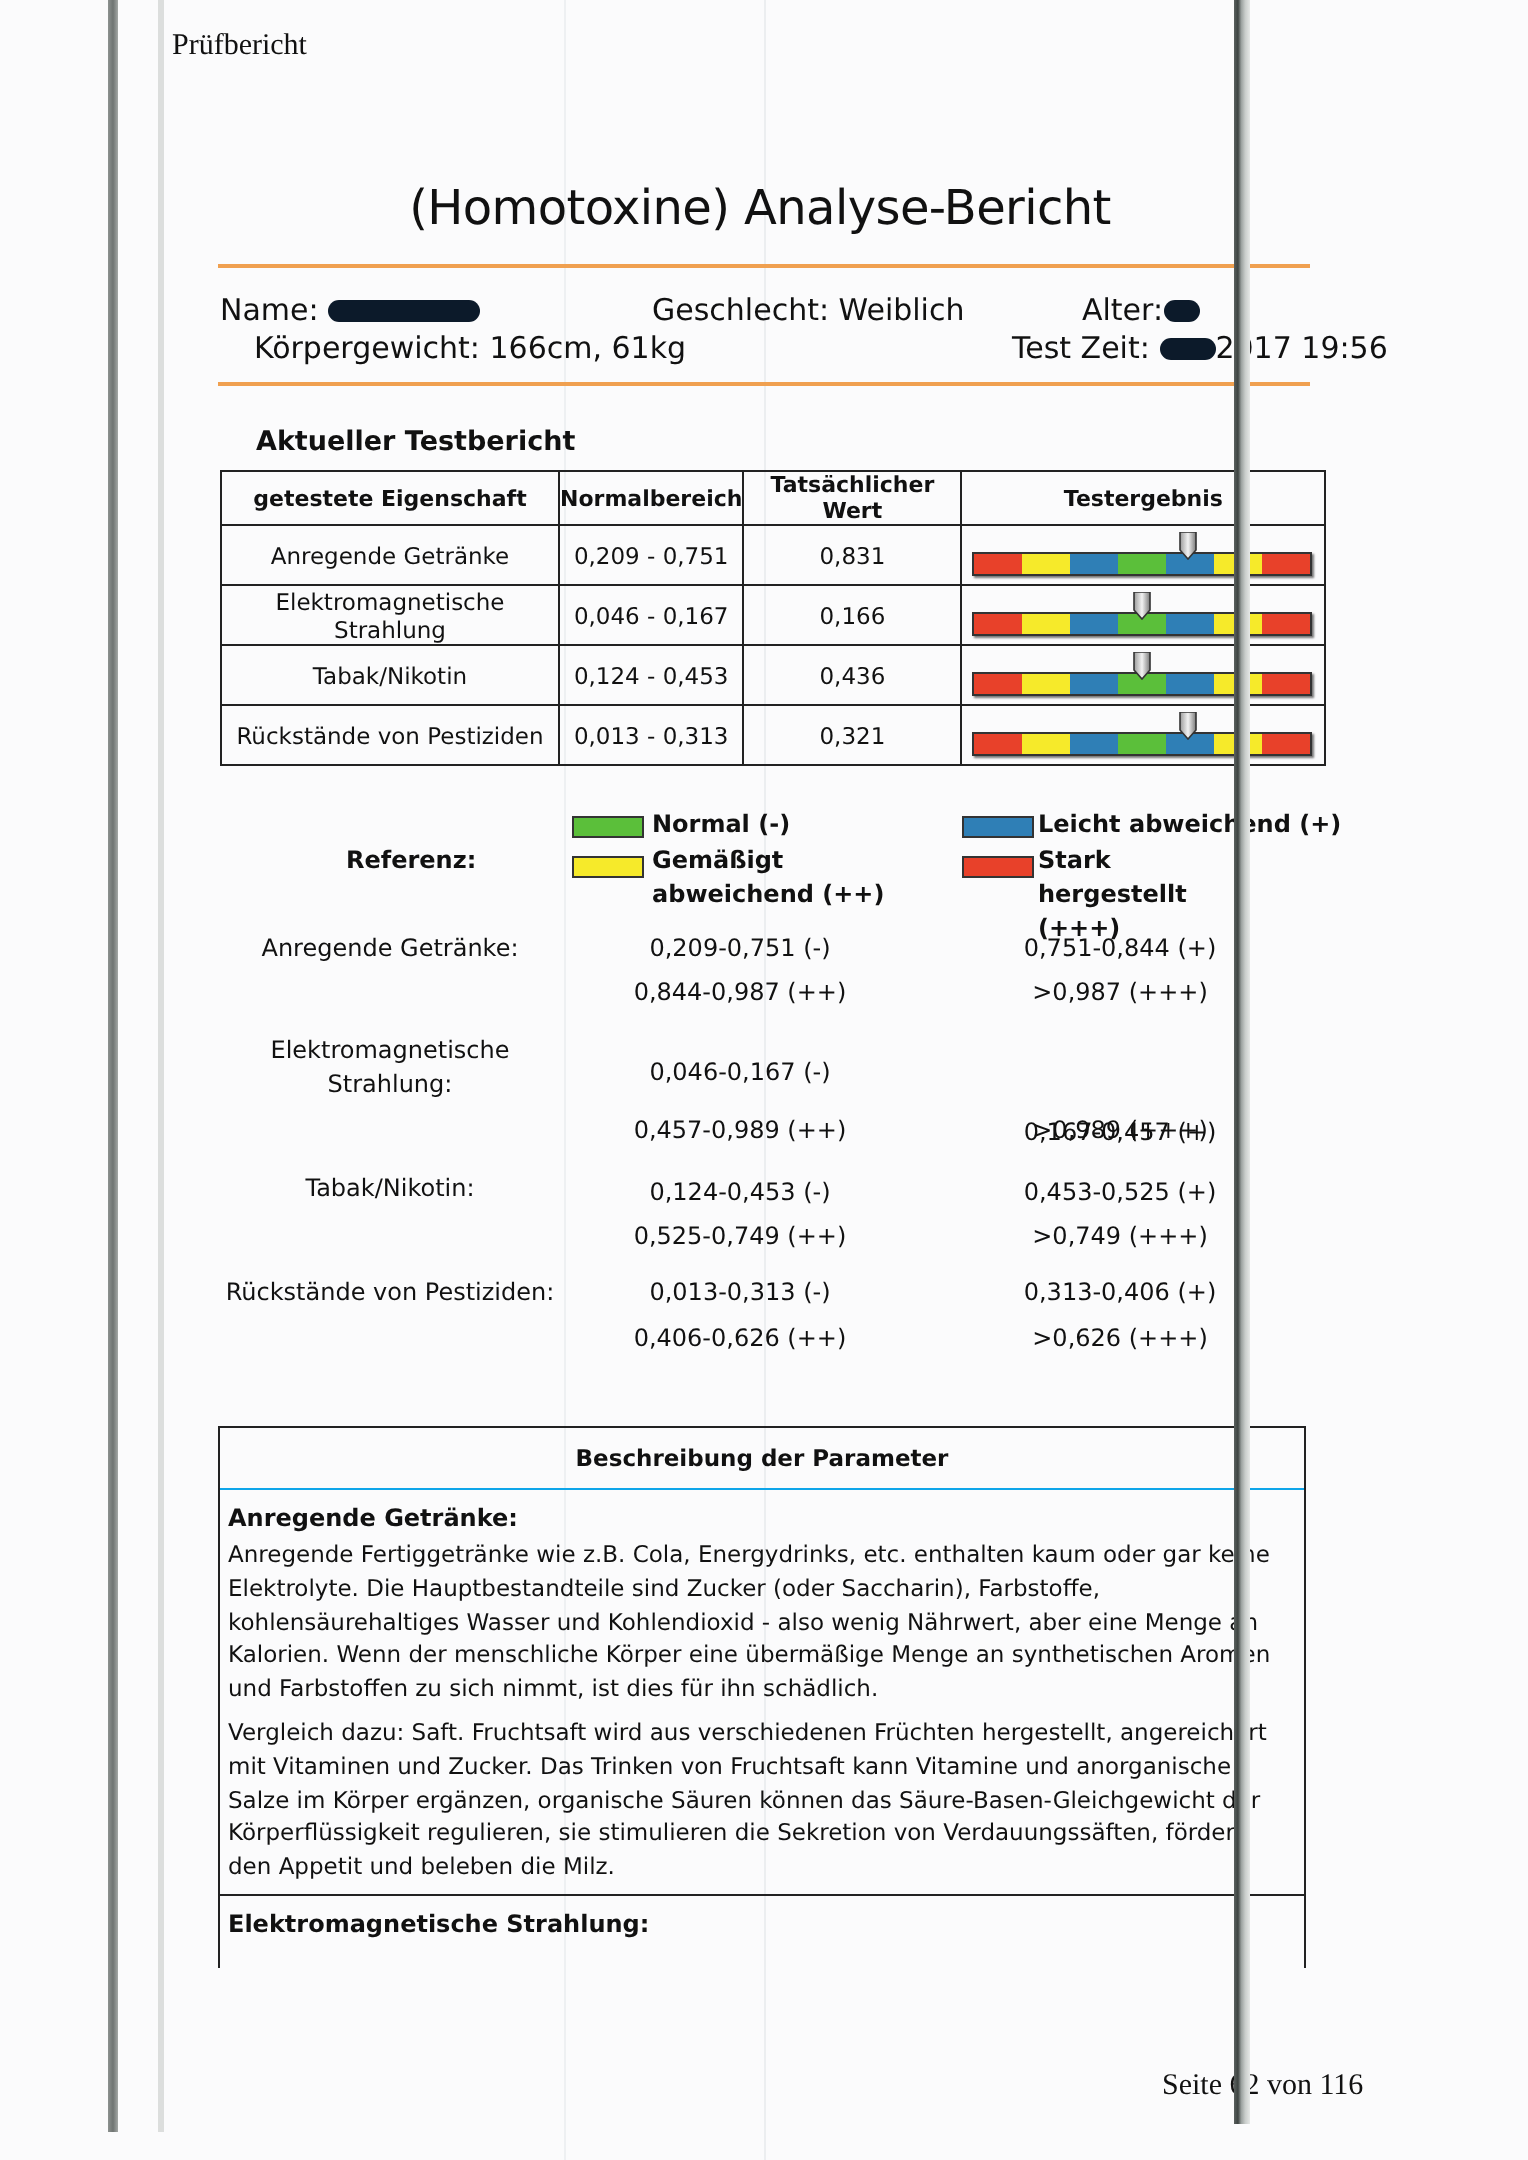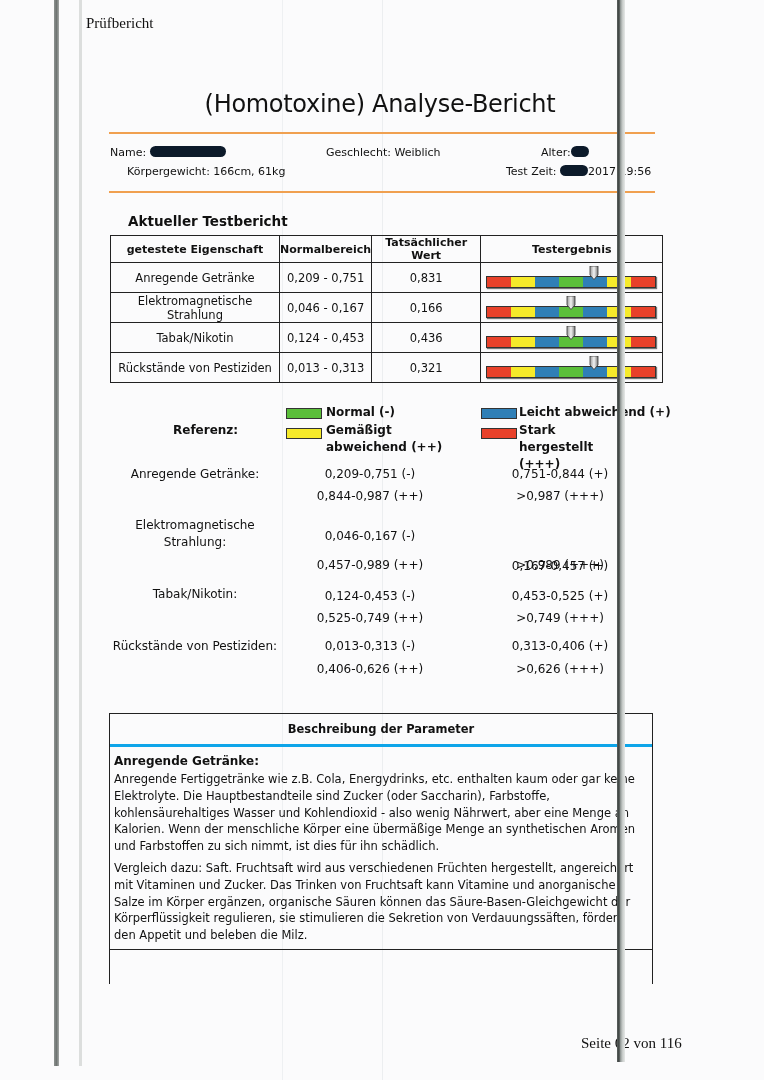--- a/index.html
+++ b/index.html
@@ -11,41 +11,41 @@
   .ln-mid { left:282px; width:1px; height:1080px; background:#eef0f2; }
   .ln-mid2 { left:382px; width:1px; height:1080px; background:#eceef0; }
   .ln-right { left:617px; width:8px; height:1062px; z-index:5;
               background:linear-gradient(90deg,#5a605e 0,#3d4341 25%,#9aa09e 45%,#c9cdcb 70%,#e6e8e7 100%); }
 
   .header-label { position:absolute; left:86px; top:15px; font-family:"Liberation Serif", serif; font-size:15px; }
   .title { position:absolute; left:0; width:764px; top:90px; text-align:center; font-family:"DejaVu Sans", sans-serif; font-size:24px; letter-spacing:-0.3px; }
   .title span { position:relative; left:-2px; }
   .orange { position:absolute; left:109px; width:546px; height:2px; background:#f0a050; }
   .o1 { top:132px; } .o2 { top:191px; }
-  .info { position:absolute; font-size:11px; font-family:"DejaVu Sans", sans-serif; }
+  .info { position:absolute; font-size:15px; font-family:"DejaVu Sans", sans-serif; }
   .redact { display:inline-block; background:#0c1a2a; border-radius:7px; height:11px; vertical-align:-1px; }
 
   .section-title { position:absolute; left:112px; top:213px; font-weight:bold; font-size:13.5px; font-family:"DejaVu Sans", sans-serif;margin-left:16px; }
 
   table.results { position:absolute; left:110px; top:235px; border-collapse:collapse; font-family:"DejaVu Sans", sans-serif; font-size:11.5px;border-radius:11px; }
   table.results td, table.results th { border:1px solid #222; text-align:center; padding:0; height:29px; }
   table.results th { font-weight:bold; font-size:11px; height:25px; }
   .c1 { width:168px; } .c2 { width:84px; } .c3 { width:108px; } .c4 { width:181px; }
 
   .bar { position:relative; width:168px; height:10px; margin:8px auto 0 auto; left:-1px; display:flex; border:1px solid #333; box-shadow:1px 1px 1px #777; }
   .seg { flex:1; height:100%; }
   .marker { position:absolute; top:-11px; width:10px; height:14px; transform:translateX(-5px); }
 
   .ref { position:absolute; font-family:"DejaVu Sans", sans-serif; font-size:12px; }
   .ref-b { font-weight:bold; }
   .swatch { position:absolute; width:34px; height:9px; border:1px solid #333; }
   .center { text-align:center; }
 
   .desc { position:absolute; left:109px; top:713px; width:542px; height:270px; border:1px solid #222; border-bottom:none; font-family:"DejaVu Sans", sans-serif; font-size:11.5px; }
-  .desc-head { height:30px; border-bottom:3px solid #0ea5e9; text-align:center; font-weight:bold; line-height:30px; font-size:11.5px; }
+  .desc-head { height:30px; border-bottom:1px solid #0ea5e9; text-align:center; font-weight:bold; line-height:30px; font-size:11.5px; }
   .desc-sub { font-weight:bold; padding:7px 4px 3px 4px; font-size:12px; }
   .desc p { margin:0 0 5px 0; padding:0 4px; line-height:16.8px; }
   .desc-sep { border-top:1px solid #222; margin-top:4px; }
 
   .footer { position:absolute; left:581px; top:1035px; font-family:"Liberation Serif", serif; font-size:15px; }
 </style>
 </head>
 <body>
 
 <div class="scanline ln-left1"></div>
@@ -224,15 +224,16 @@
 <div class="ref center" style="left:490px; width:140px; top:639px;">0,313-0,406 (+)</div>
 <div class="ref center" style="left:300px; width:140px; top:662px;">0,406-0,626 (++)</div>
 <div class="ref center" style="left:490px; width:140px; top:662px;">&gt;0,626 (+++)</div>
 
 <div class="desc">
   <div class="desc-head">Beschreibung der Parameter</div>
   <div class="desc-sub">Anregende Getränke:</div>
   <p>Anregende Fertiggetränke wie z.B. Cola, Energydrinks, etc. enthalten kaum oder gar keine Elektrolyte. Die Hauptbestandteile sind Zucker (oder Saccharin), Farbstoffe, kohlensäurehaltiges Wasser und Kohlendioxid - also wenig Nährwert, aber eine Menge an Kalorien. Wenn der menschliche Körper eine übermäßige Menge an synthetischen Aromen und Farbstoffen zu sich nimmt, ist dies für ihn schädlich.</p>
   <p>Vergleich dazu: Saft. Fruchtsaft wird aus verschiedenen Früchten hergestellt, angereichert mit Vitaminen und Zucker. Das Trinken von Fruchtsaft kann Vitamine und anorganische Salze im Körper ergänzen, organische Säuren können das Säure-Basen-Gleichgewicht der Körperflüssigkeit regulieren, sie stimulieren die Sekretion von Verdauungssäften, fördern den Appetit und beleben die Milz.</p>
   <div class="desc-sep"></div>
+  <div class="desc-sub">Elektromagnetische Strahlung:</div>
 </div>
 
 <div class="footer">Seite 62 von 116</div>
 
 </body></html>

